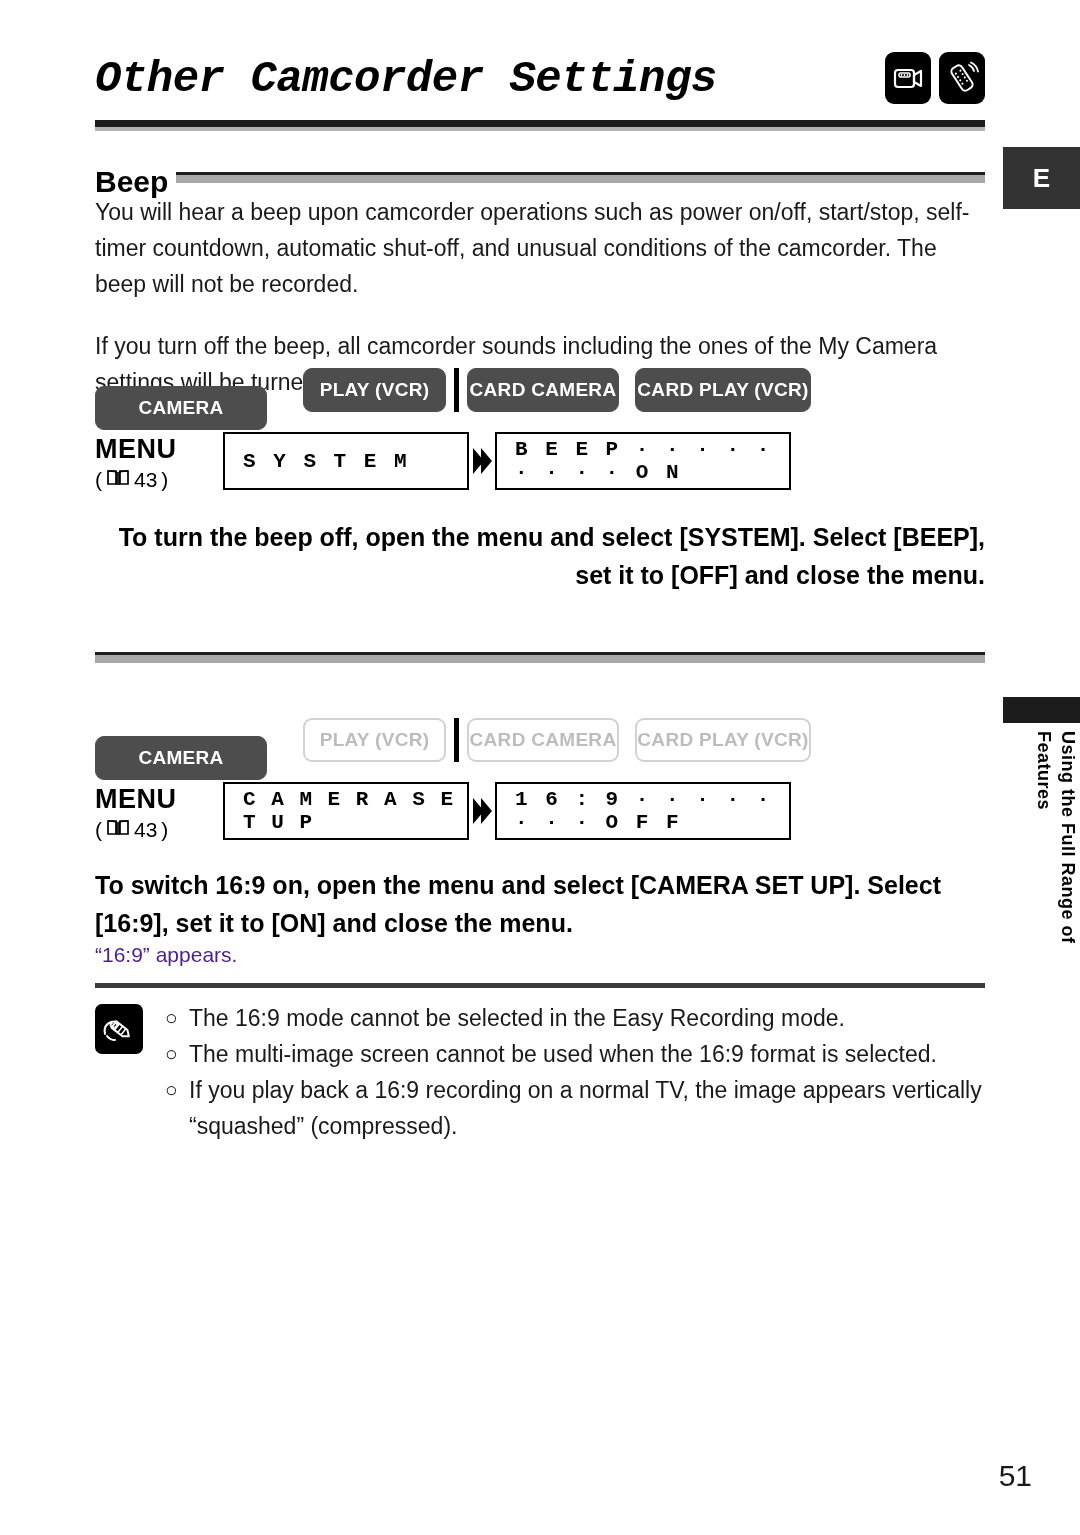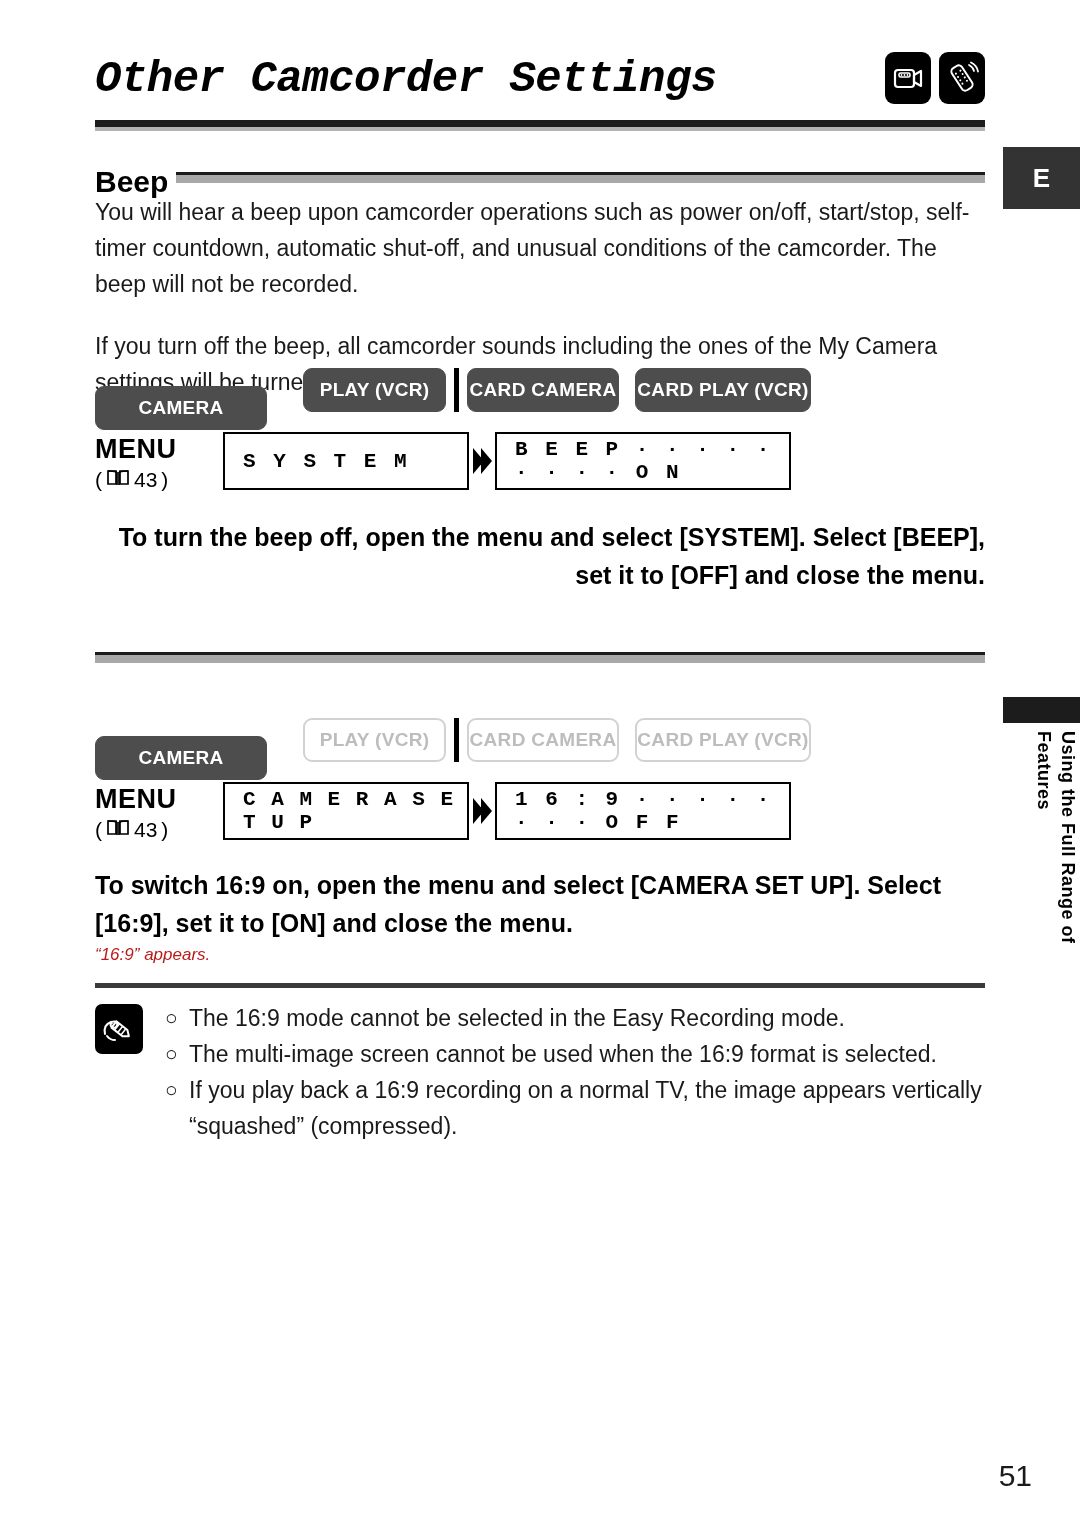--- a/index.html
+++ b/index.html
@@ -160,24 +160,23 @@
   }
   .body-text p { margin: 0; }
 
   .instruct {
     font-size: 25px;
     font-weight: bold;
     line-height: 38px;
     color: #000000;
   }
   .sub-note {
-    font-size: 17px;
+    font-size: 21px;
     line-height: 30px;
-    color: #b91c1c;
-    font-style: italic;
+    color: #4c1d95;
   }
 
   
   .mode-row {
     display: flex;
     align-items: center;
     gap: 0;
     height: 44px;
   }
   .mode-btn {

